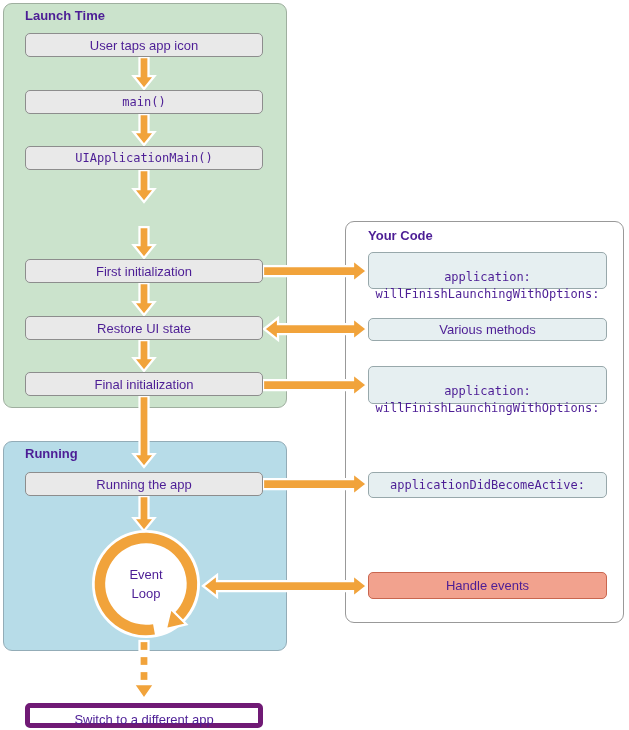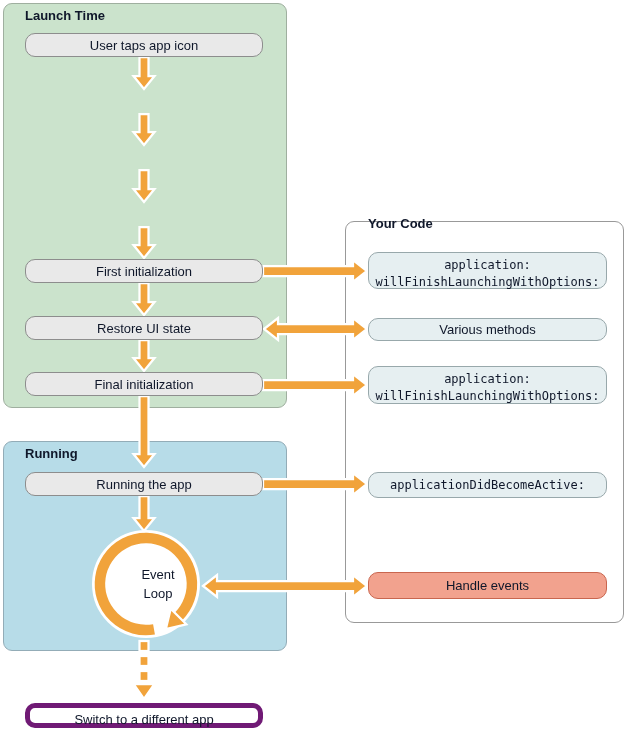--- a/index.html
+++ b/index.html
@@ -1,35 +1,35 @@
 <!DOCTYPE html>
 <html><head>
 <meta charset="utf-8">
 <style>
   html,body{margin:0;padding:0;background:#fff;}
   #canvas{position:relative;width:629px;height:730px;background:#fff;overflow:hidden;
-          font-family:"Liberation Sans",sans-serif;color:#0f172a;}
+          font-family:"Liberation Sans",sans-serif;color:#4c1d95;}
   .panel{position:absolute;border-radius:9px;box-sizing:border-box;}
   .panel-launch{left:3px;top:3px;width:284px;height:405px;background:#CBE3CC;border:1px solid #9FAF9F;}
   .panel-running{left:3px;top:441px;width:284px;height:210px;background:#B7DCE8;border:1px solid #93ACB7;}
   .panel-yourcode{left:345px;top:221px;width:279px;height:402px;background:#FFF;border:1px solid #999;}
   .panel-title{position:absolute;font-size:13px;font-weight:bold;}
   .t-launch{left:25px;top:8px;}
   .t-running{left:25px;top:446px;}
-  .t-yourcode{left:368px;top:216px;}
-  .node{position:absolute;box-sizing:border-box;border-radius:10px;text-align:center;
+  .t-yourcode{left:368px;top:228px;}
+  .node{position:absolute;box-sizing:border-box;border-radius:5px;text-align:center;
         font-size:13px;z-index:3;}
   .step{left:25px;width:238px;height:24px;line-height:23px;background:#E9E9E9;border:1px solid #8D8D8D;}
   .mono{font-family:"DejaVu Sans Mono",monospace;font-size:12px;}
   .code-node{left:368px;width:239px;background:#E6EFF1;border:1px solid #98A8AB;}
-  .two-line{height:38px;padding-top:4px;line-height:17px;}
+  .two-line{height:38px;padding-top:16px;line-height:17px;}
   .arrows{position:absolute;left:0;top:0;z-index:2;pointer-events:none;}
   .arrow{fill:#F1A33B;stroke:#FFFFFF;stroke-width:2.25;stroke-linejoin:miter;}
   .loop-text{position:absolute;left:106px;top:565px;width:80px;text-align:center;
-             font-size:13px;line-height:19px;z-index:3;margin-left:12px;}
+             font-size:13px;line-height:19px;z-index:3;}
   .switch{left:25px;top:703px;width:238px;height:25px;line-height:24px;background:#FFF;border:5px solid #701a75;}
 </style>
 </head>
 <body>
 
 <div id="canvas">
 
   <div class="panel panel-launch"></div>
   <div class="panel panel-running"></div>
   <div class="panel panel-yourcode"></div>
@@ -63,20 +63,22 @@
 
     <g>
       <rect class="arrow" x="139.5" y="641" width="9" height="10"></rect>
       <rect class="arrow" x="139.5" y="656" width="9" height="10"></rect>
       <rect class="arrow" x="139.5" y="671" width="9" height="10"></rect>
       <path class="arrow" d="M133.5,684 H154.5 L144,699 Z"></path>
     </g>
   </svg>
 
   <div class="node step" style="top:33px">User taps app icon</div>
+  <div class="node step mono" style="top:90px">main()</div>
+  <div class="node step mono" style="top:146px">UIApplicationMain()</div>
   <div class="node step" style="top:259px">First initialization</div>
   <div class="node step" style="top:316px">Restore UI state</div>
   <div class="node step" style="top:372px">Final initialization</div>
 
   <div class="node step" style="top:472px">Running the app</div>
   <div class="loop-text">
     <div>Event</div>
     <div>Loop</div>
   </div>
 

